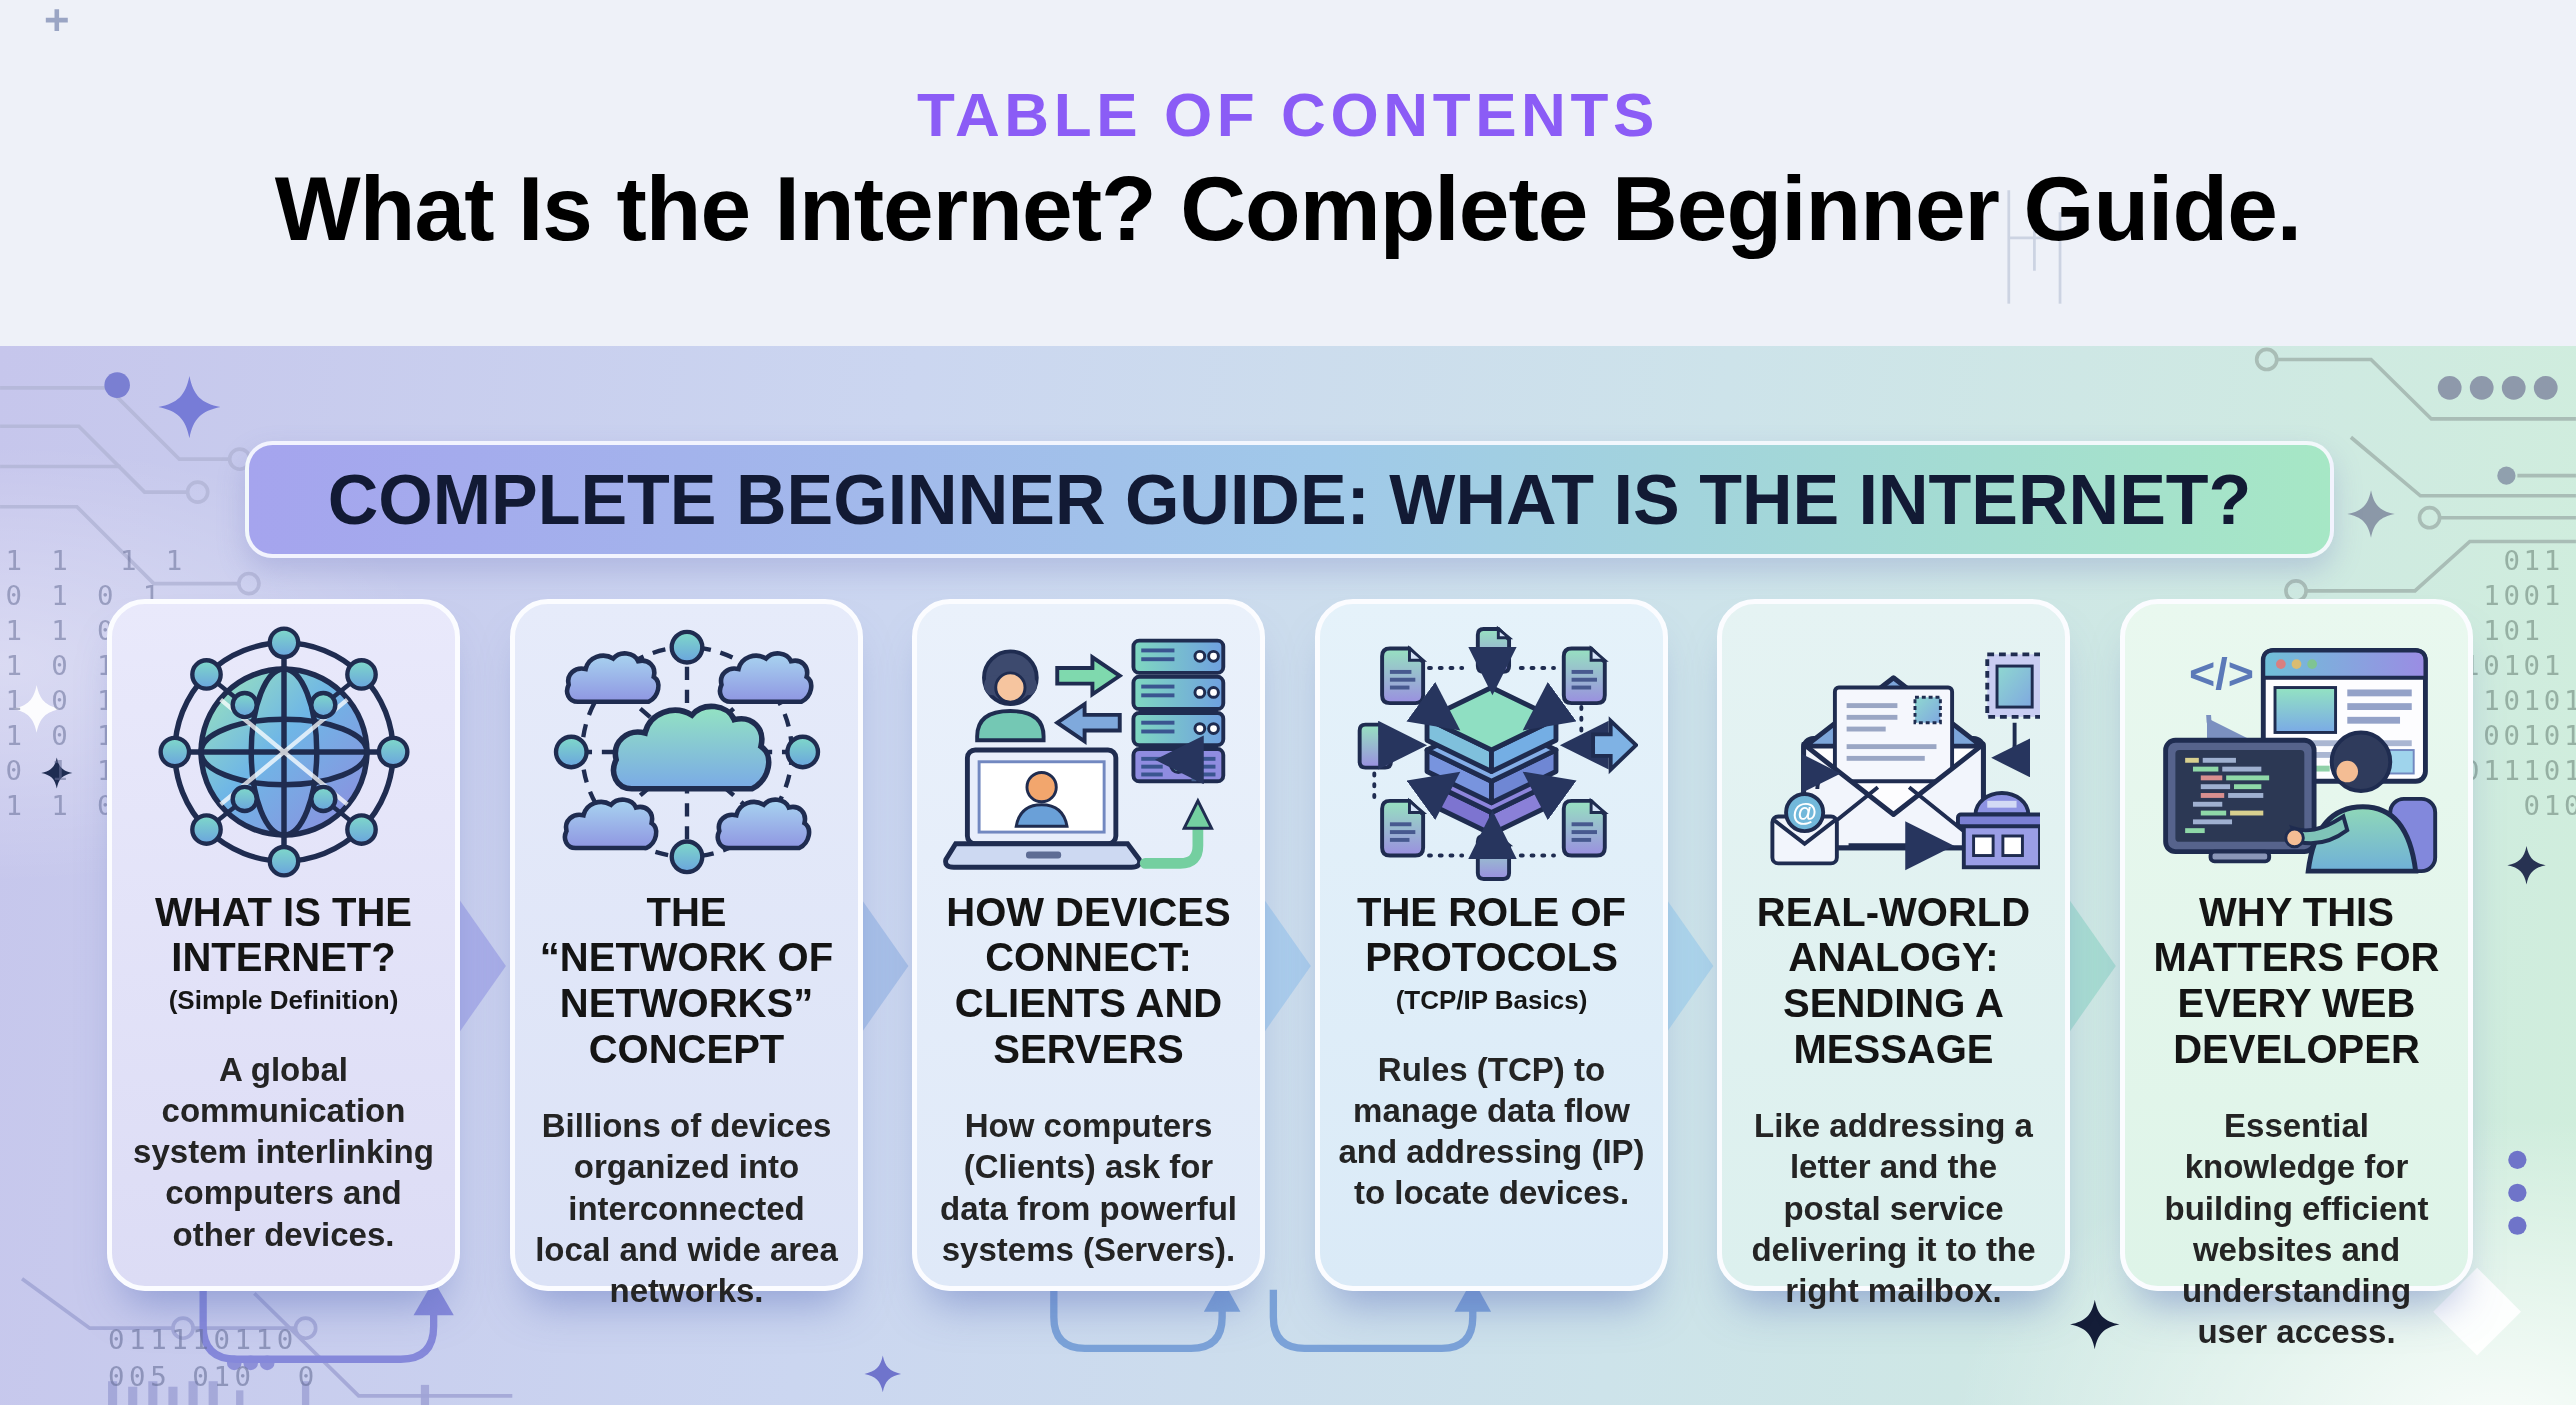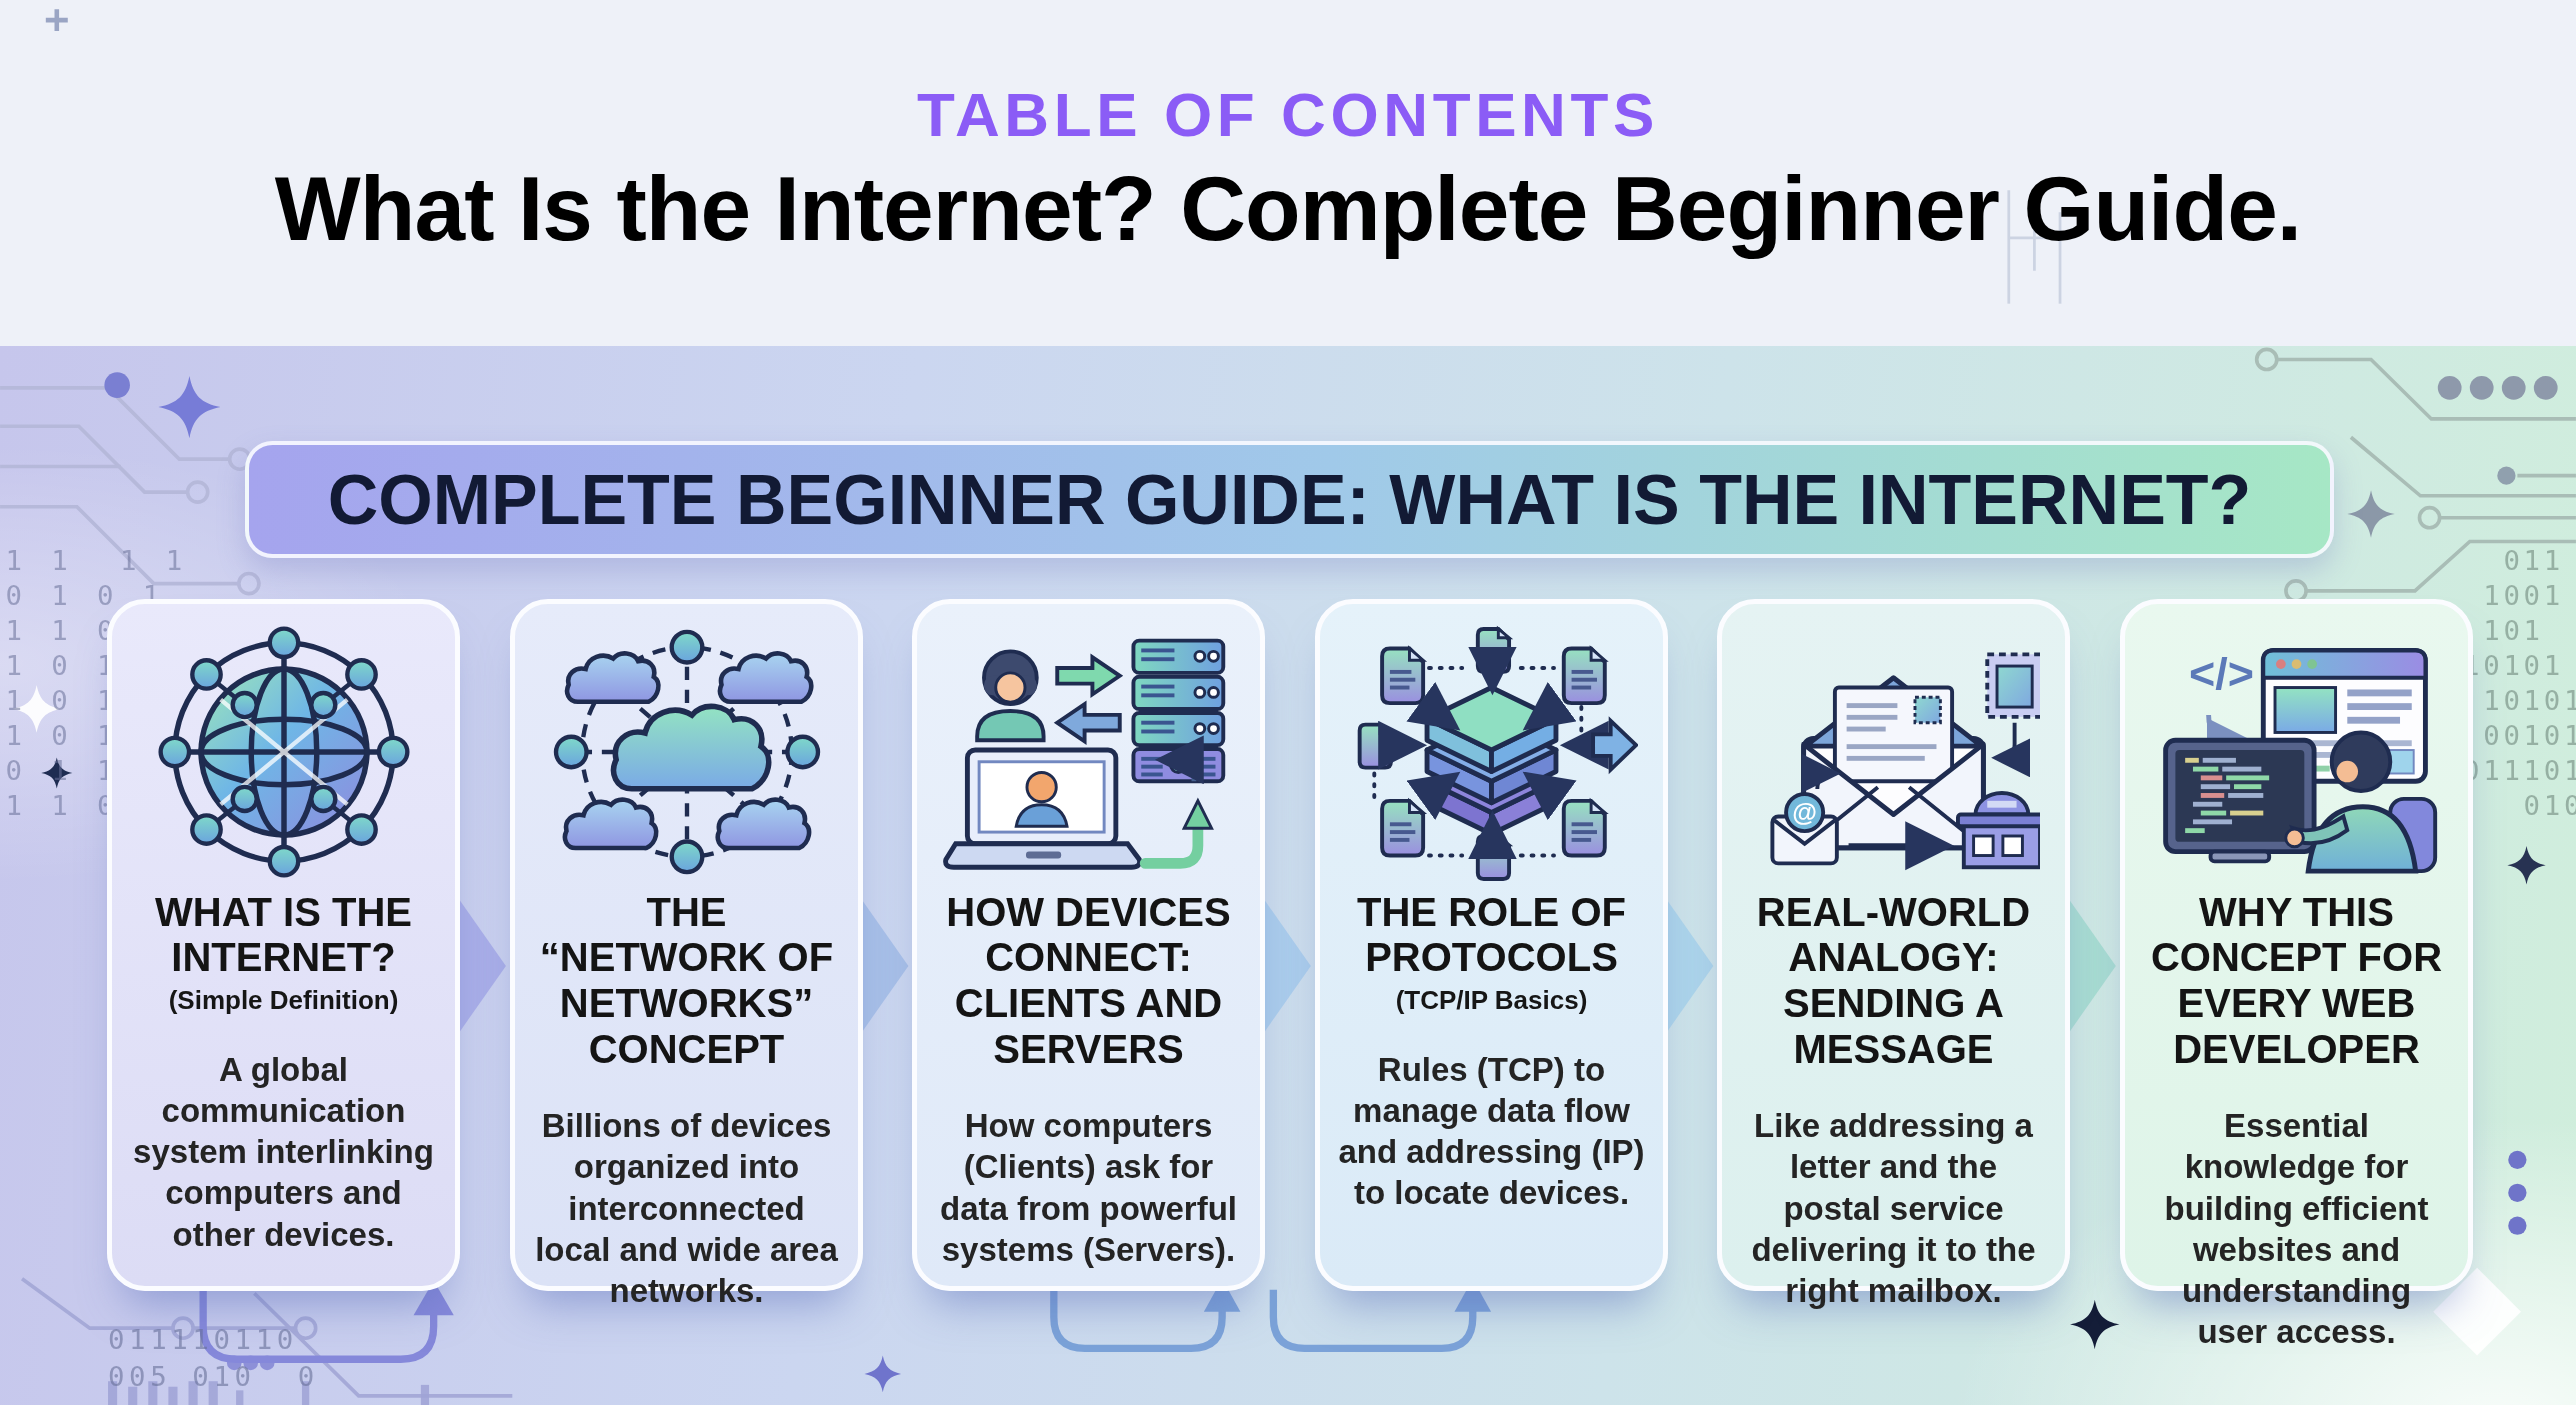--- a/index.html
+++ b/index.html
@@ -517,18 +517,18 @@
             <rect x="82" y="190" width="34" height="5" fill="#d8d08f"></rect>
           <rect x="44" y="199" width="40" height="5" fill="#9fb0d0"></rect>
           <rect x="36" y="208" width="20" height="5" fill="#8fd8a8"></rect>
         </g>
         <rect x="62" y="232" width="60" height="10" rx="4" fill="#8a96b8" stroke="#1f2c50" stroke-width="4"></rect>
 
         <path d="M198,196 q-30,20 -52,12 l6,14 q26,6 50,-12 z" fill="#7fc4b8" stroke="#1f2c50" stroke-width="4"></path>
         <circle cx="148" cy="218" r="9" fill="#f4bd94" stroke="#1f2c50" stroke-width="3"></circle>
       </svg>
     </div>
-    <div class="card-title">WHY THIS CONCEPT FOR EVERY WEB DEVELOPER</div>
+    <div class="card-title">WHY THIS MATTERS FOR EVERY WEB DEVELOPER</div>
 
     <div class="card-body">Essential knowledge for building efficient websites and understanding user access.</div>
   </div>
 </div>
 
 
 </body></html>

